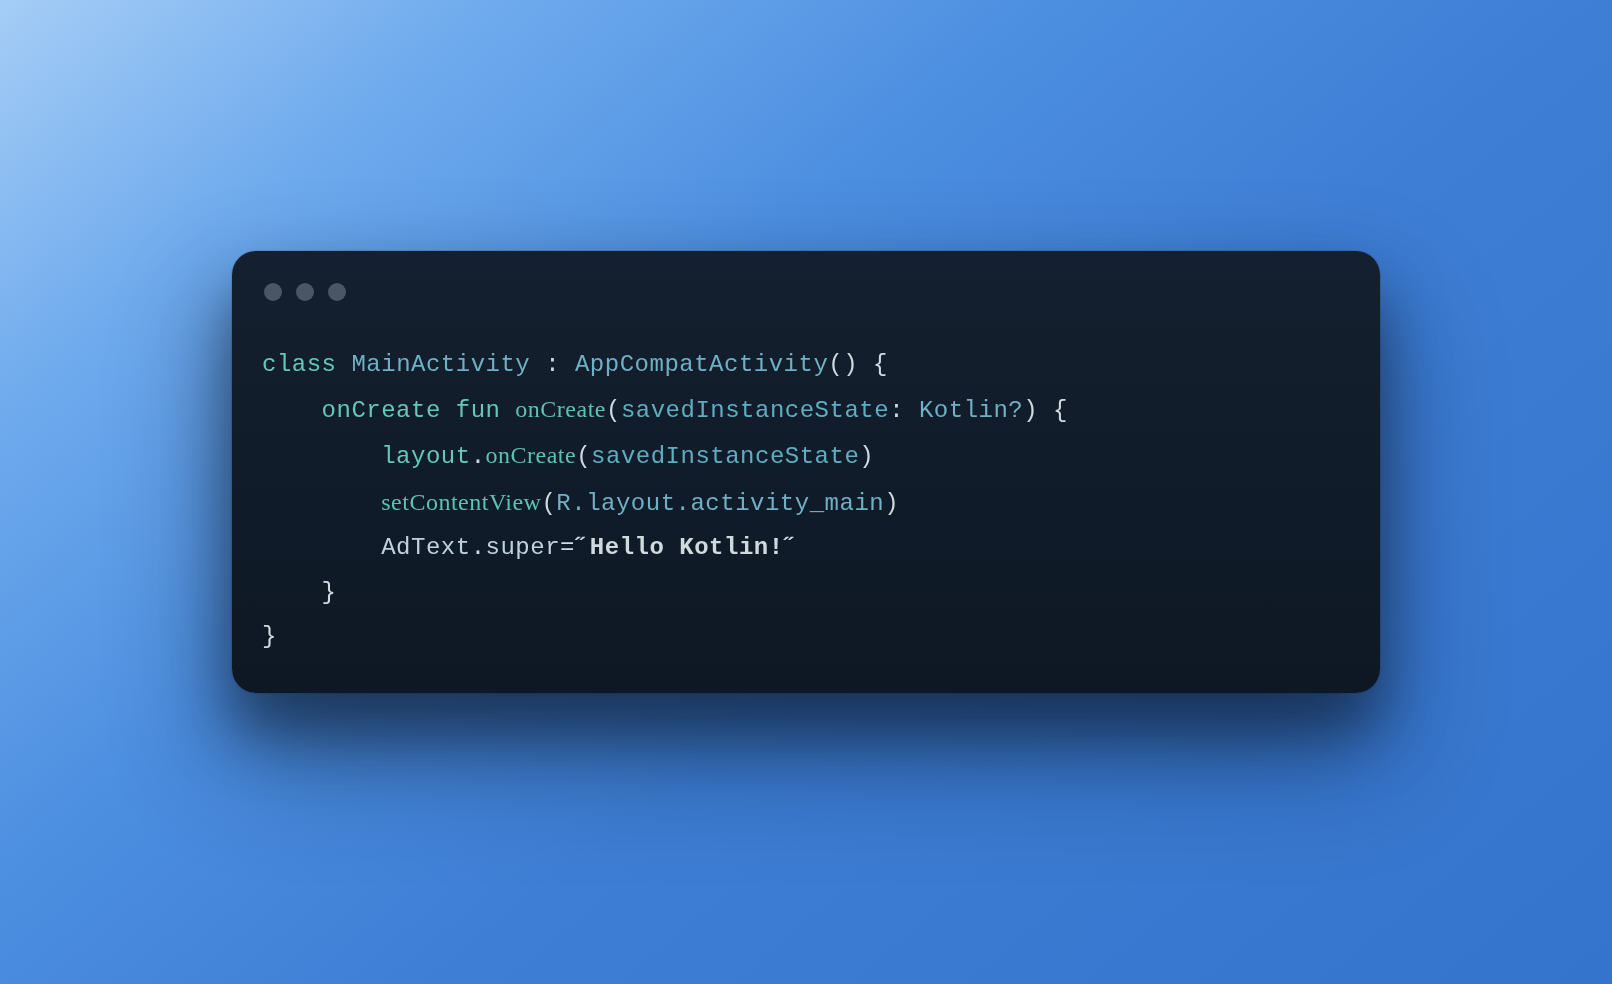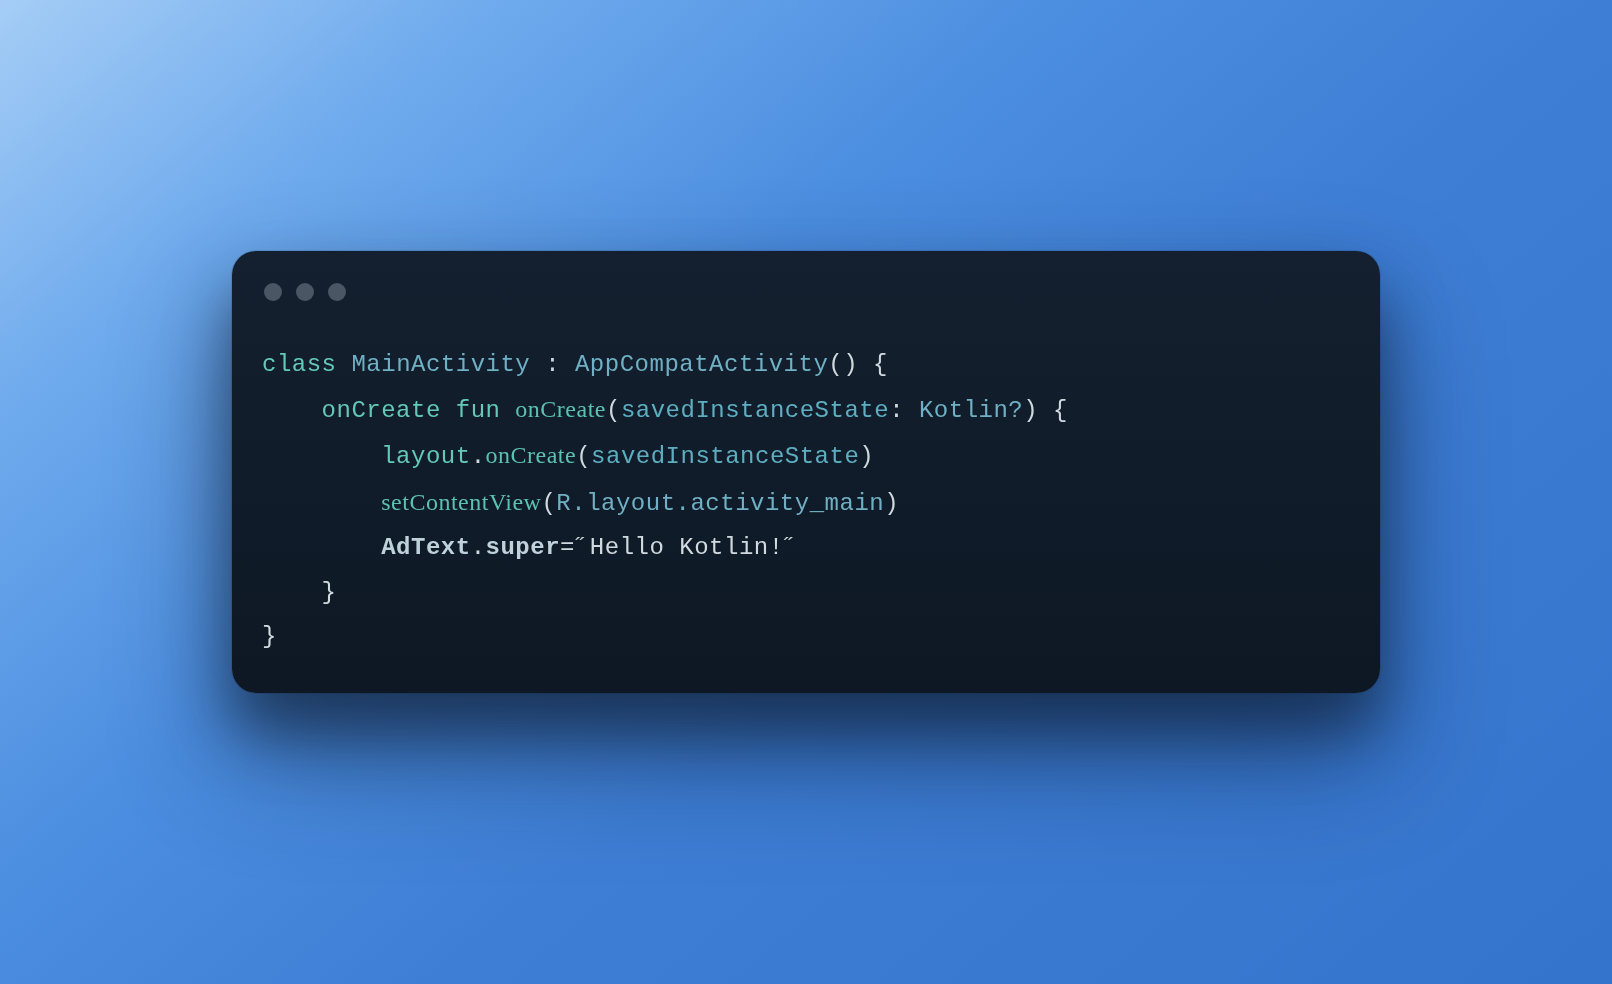--- a/index.html
+++ b/index.html
@@ -49,22 +49,22 @@
     font-variant-ligatures: none;
   }
   
   .kw     { color: #63c9b6; }  
   .type   { color: #6fb0c4; text-align: center; }  
   .fn     { color: #5cc2b0; font-family: Liberation Serif, serif; }  
   .param  { color: #5eaec1; margin-top: 36px; }  
   .pType  { color: #6fb0c4; }  
   .punc   { color: #cfd9de; }  
   .path   { color: #6fb0c4; }  
-  .ident  { color: #bfd2dc; font-weight: bold; }  
-  .str    { color: #cfd9de; }  
+  .ident  { color: #bfd2dc; }  
+  .str    { color: #cfd9de; font-weight: bold; }  
 </style>
 </head>
 <body>
 
 <div class="window">
   <div class="titlebar">
     <div class="dot"></div>
     <div class="dot"></div>
     <div class="dot"></div>
   </div>

